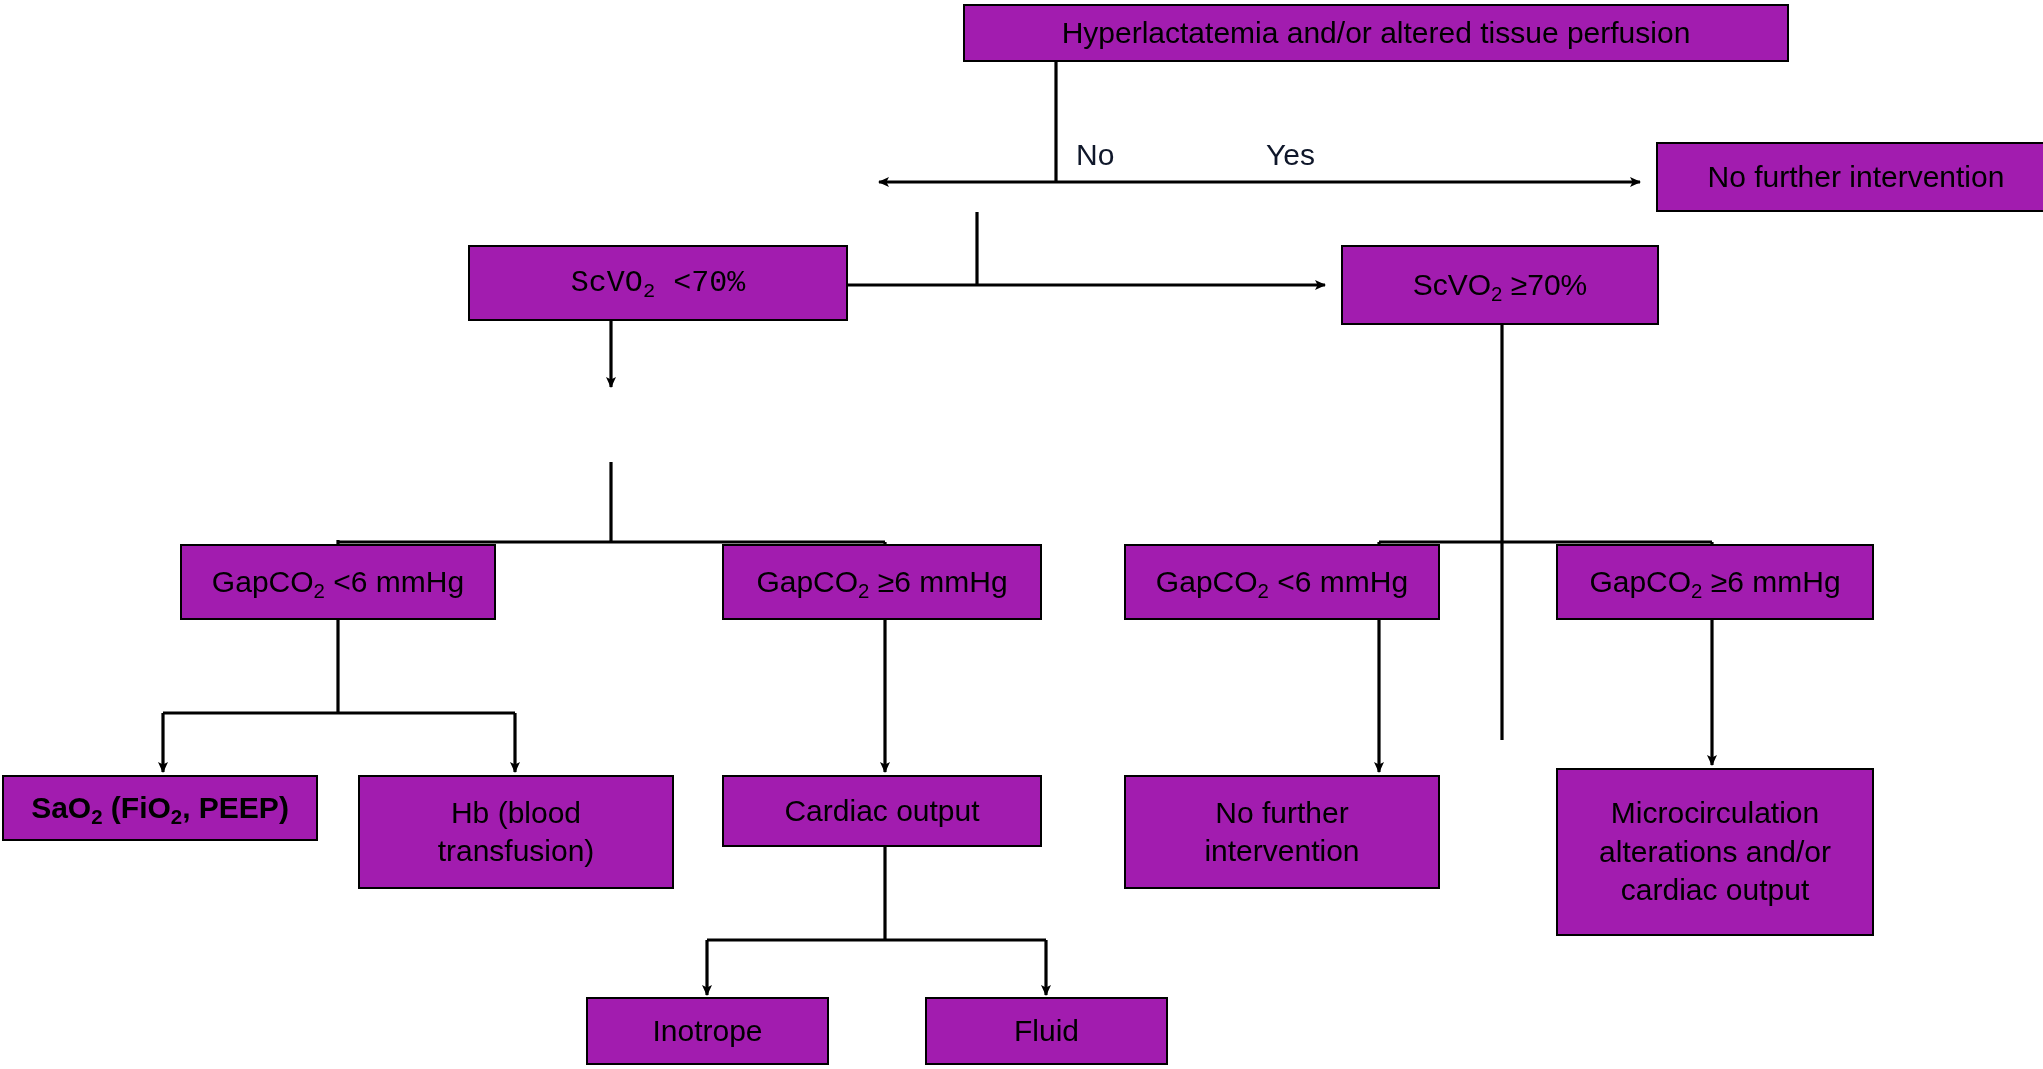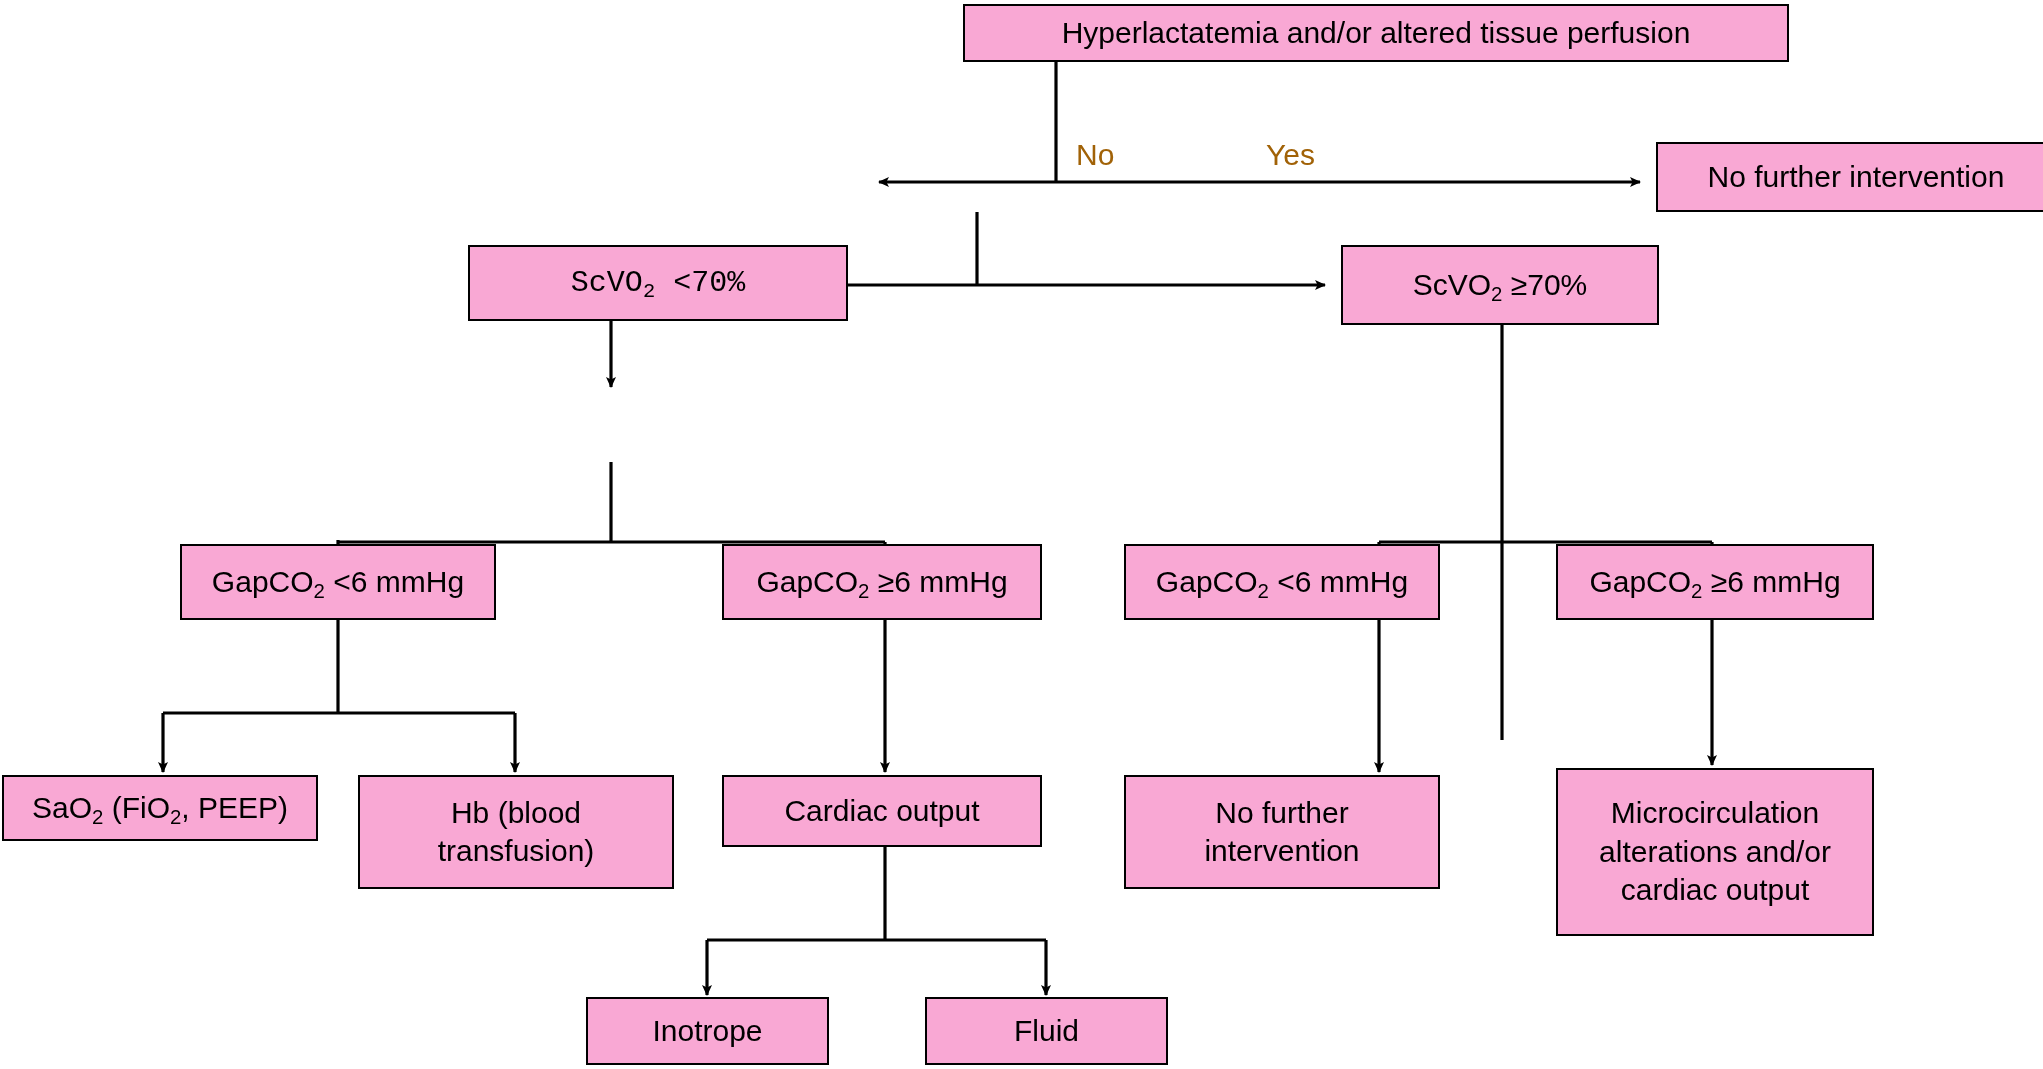--- a/index.html
+++ b/index.html
@@ -12,38 +12,38 @@
     width: 2043px;
     height: 1069px;
     background: #ffffff;
     font-family: "Liberation Sans", sans-serif;
     overflow: hidden;
   }
   .node {
     position: absolute;
     box-sizing: border-box;
     border: 2.5px solid #000000;
-    background: #f9a8d4;
+    background: #a21caf;
     display: flex;
     align-items: center;
     justify-content: center;
     text-align: center;
     color: #000000;
     font-family: "Liberation Sans", sans-serif;
     font-size: 30px;
     line-height: 1.28;
     padding: 4px 8px;
   }
   .node .txt {
     display: block;
     white-space: pre-line;
   }
   .edge-label {
     position: absolute;
-    color: #a16207;
+    color: #0f172a;
     font-family: "Liberation Sans", sans-serif;
     font-size: 30px;
     line-height: 1;
     white-space: nowrap;
   }
   sub {
     font-size: 0.68em;
     vertical-align: baseline;
     position: relative;
     bottom: -0.28em;
@@ -128,21 +128,21 @@
   </div>
 
   <div class="node" style="left:1124px; top:544px; width:316px; height:76px;">
     <span class="txt">GapCO<sub>2</sub> &lt;6 mmHg</span>
   </div>
 
   <div class="node" style="left:1556px; top:544px; width:318px; height:76px;">
     <span class="txt">GapCO<sub>2</sub> ≥6 mmHg</span>
   </div>
 
-  <div class="node" style="left:2px; top:775px; width:316px; height:66px;">
+  <div class="node" style="left:2px; top:775px; width:316px; height:66px;font-weight:bold;">
     <span class="txt">SaO<sub>2</sub> (FiO<sub>2</sub>, PEEP)</span>
   </div>
 
   <div class="node" style="left:358px; top:775px; width:316px; height:114px;">
     <span class="txt">Hb (blood
 transfusion)</span>
   </div>
 
   <div class="node" style="left:722px; top:775px; width:320px; height:72px;">
     <span class="txt">Cardiac output</span>

